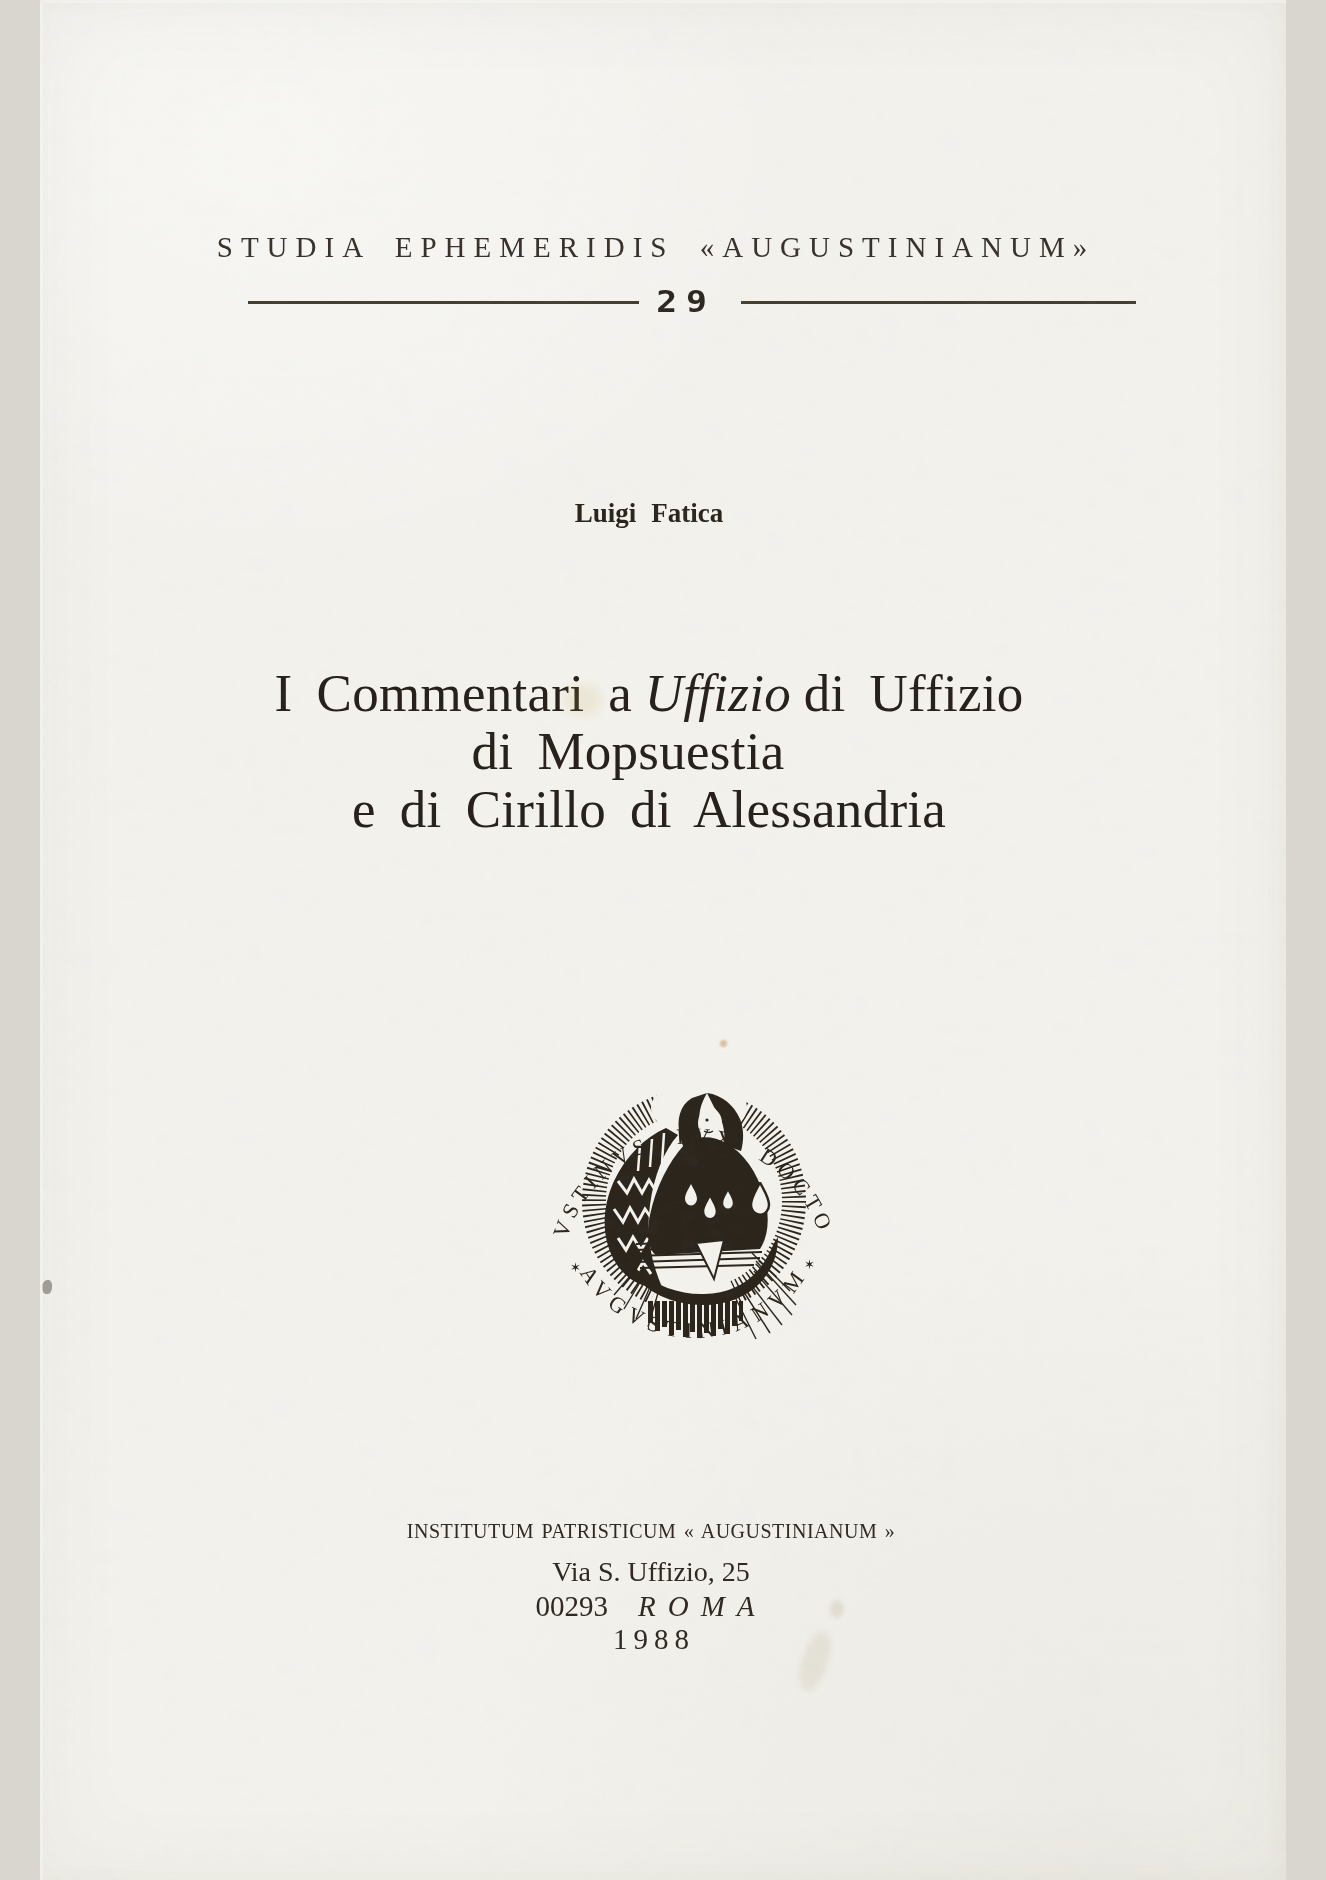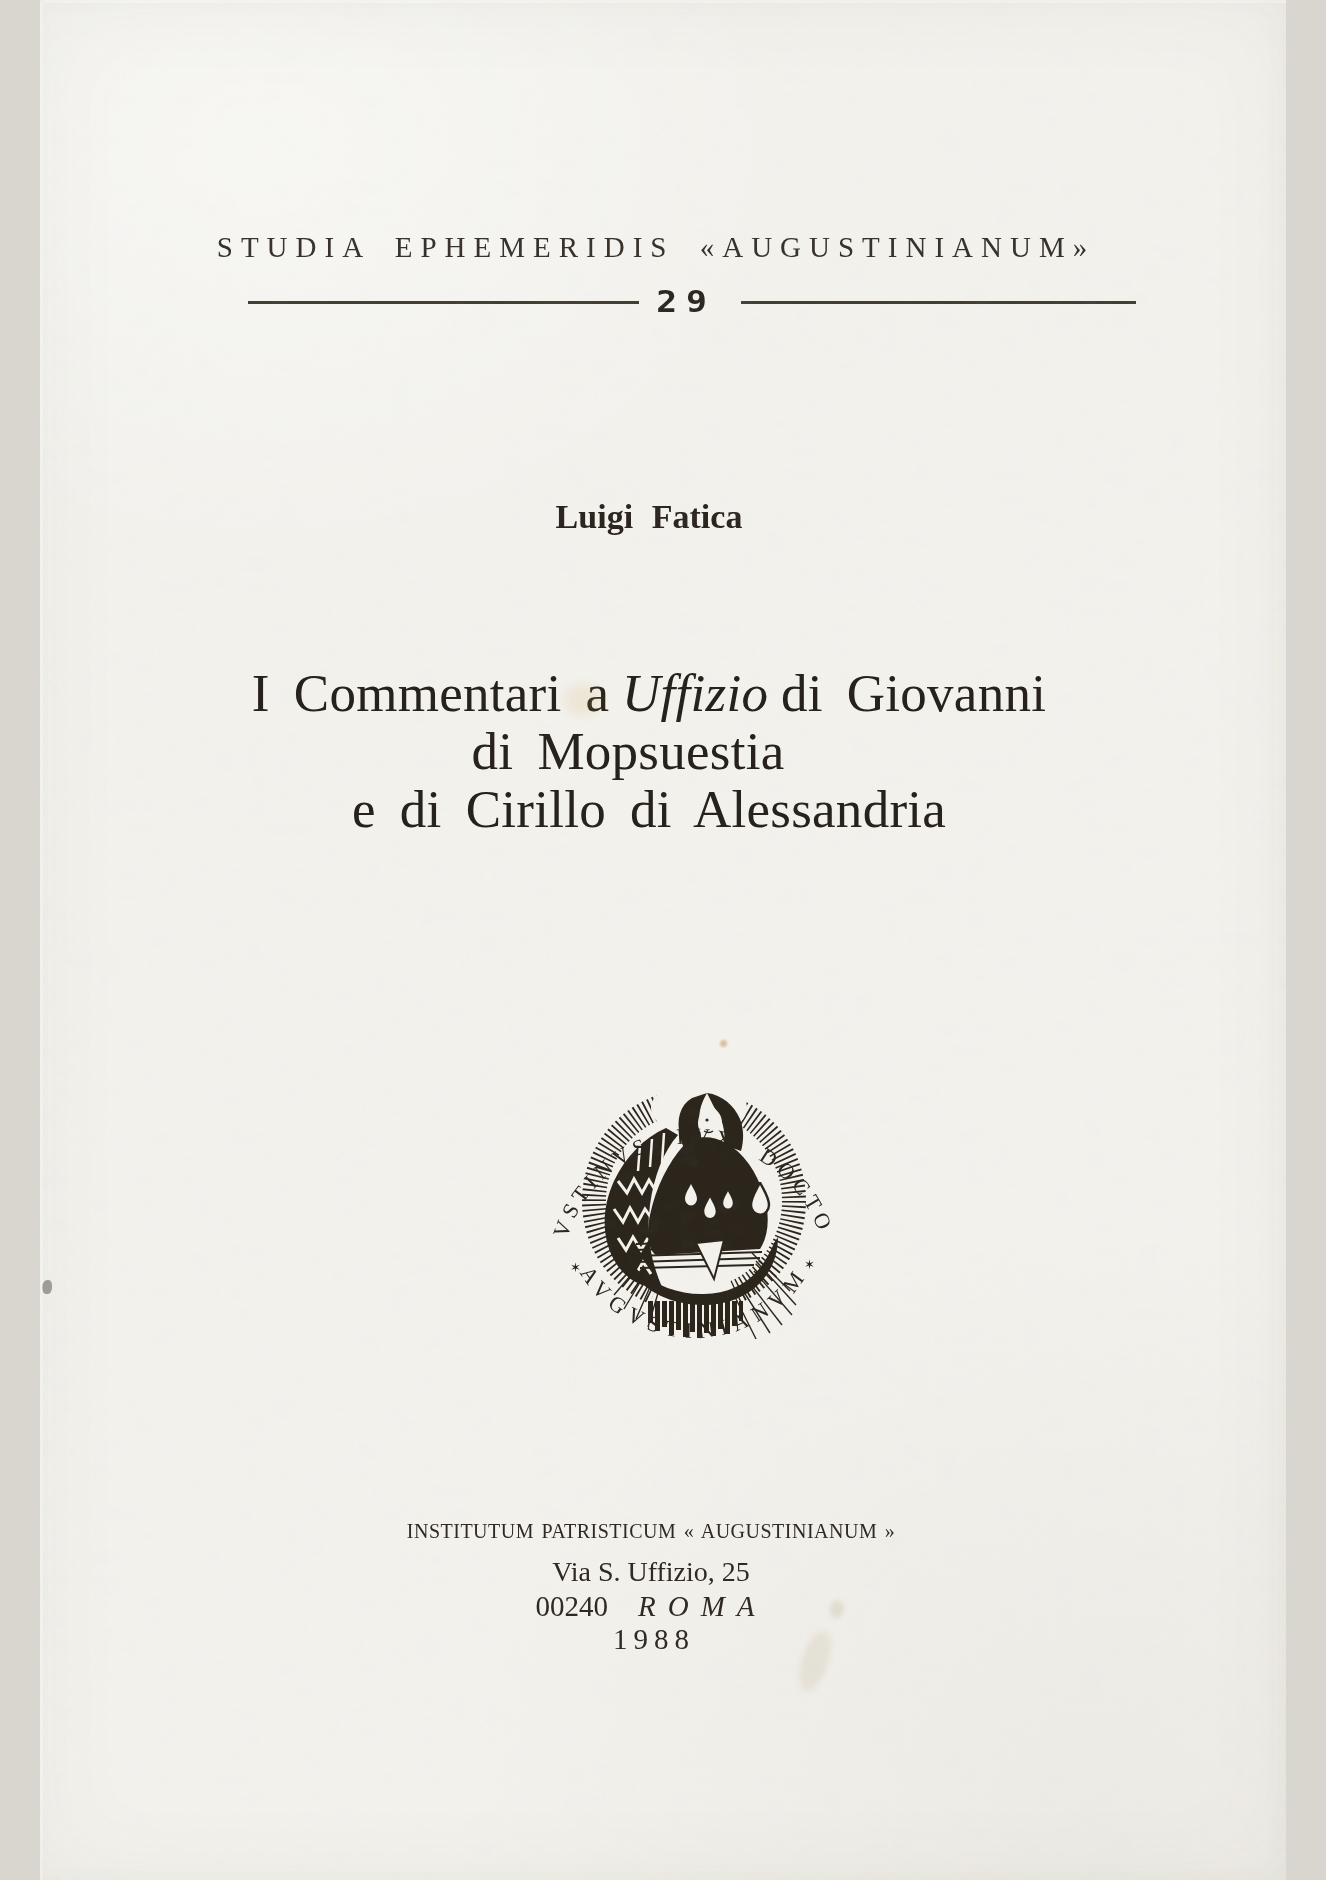--- a/index.html
+++ b/index.html
@@ -33,21 +33,21 @@
   .series-number {
     position:absolute; top:283px; left:596px; width:100px; text-align:center;
     font-family:"DejaVu Sans Mono",monospace; font-weight:bold;
     font-size:31px; letter-spacing:8px; color:#2c2620;
     transform:scaleX(1.12);
   }
 
   
   .author {
     position:absolute; top:498px; left:0; right:28px; text-align:center;
-    font-size:34px; font-weight:bold; word-spacing:.3em; color:#2a241d;
+    font-size:27px; font-weight:bold; word-spacing:.3em; color:#2a241d;
   }
 
   
   .title-block {
     position:absolute; top:664px; left:0; right:28px; text-align:center;
     font-size:53px; line-height:58px; color:#252019;
     word-spacing:.2em; letter-spacing:.005em;
   }
   .title-line { white-space:nowrap; }
   .title-line .t-it { font-style:italic; margin:0 .24em; }
@@ -90,21 +90,21 @@
 <div class="page">
 
   <div class="series-title">STUDIA EPHEMERIDIS «AUGUSTINIANUM»</div>
   <div class="rule rule-left"></div>
   <div class="series-number">29</div>
   <div class="rule rule-right"></div>
 
   <div class="author">Luigi Fatica</div>
 
   <div class="title-block">
-    <div class="title-line line1"><span>I Commentari a</span><em class="t-it">Uffizio</em><span>di Giovanni</span></div>
+    <div class="title-line line1"><span>I Commentari a</span><em class="t-it">Uffizio</em><span>di Uffizio</span></div>
     <div class="title-line line2">di Mopsuestia</div>
     <div class="title-line line3">e di Cirillo di Alessandria</div>
   </div>
 
   <svg class="emblem" viewBox="0 0 300 300" aria-hidden="true">
 
     <circle cx="150" cy="148" r="100" fill="none" stroke="#2b251c" stroke-width="24" stroke-dasharray="1.7 3.2"></circle>
 
     <ellipse cx="155" cy="55" rx="48" ry="28" fill="#f4f3ee"></ellipse>
     <path d="M150,150 L86,294 L217,294 Z" fill="#f4f3ee"></path>
@@ -187,21 +187,21 @@
     <path id="arcBottom" d="M 20,180 A 133,133 0 0 0 280,180" fill="none"></path>
     <text class="arc-text" text-anchor="middle"><textPath href="#arcTop" startOffset="50%">AVGVSTINVS LVX DOCTORVM</textPath></text>
     <text class="arc-text arc-bottom" text-anchor="middle"><textPath href="#arcBottom" startOffset="50%">AVGVSTINIANVM</textPath></text>
     <text x="26" y="219" class="star">✶</text>
     <text x="260" y="216" class="star">✶</text>
   </svg>
 
   <div class="imprint">
     <div class="imp-line imp1">INSTITUTUM PATRISTICUM « AUGUSTINIANUM »</div>
     <div class="imp-line imp2">Via S. Uffizio, 25</div>
-    <div class="imp-line imp3"><span class="postal">00240</span><span class="city">ROMA</span></div>
+    <div class="imp-line imp3"><span class="postal">00293</span><span class="city">ROMA</span></div>
     <div class="imp-line imp4">1988</div>
   </div>
 
   <div class="speck1"></div>
   <div class="smudge sm-a"></div>
   <div class="smudge sm-b"></div>
   <div class="smudge sm-c"></div>
   <div class="smudge sm-d"></div>
 
   <svg class="texture" width="1326" height="1880" aria-hidden="true">

